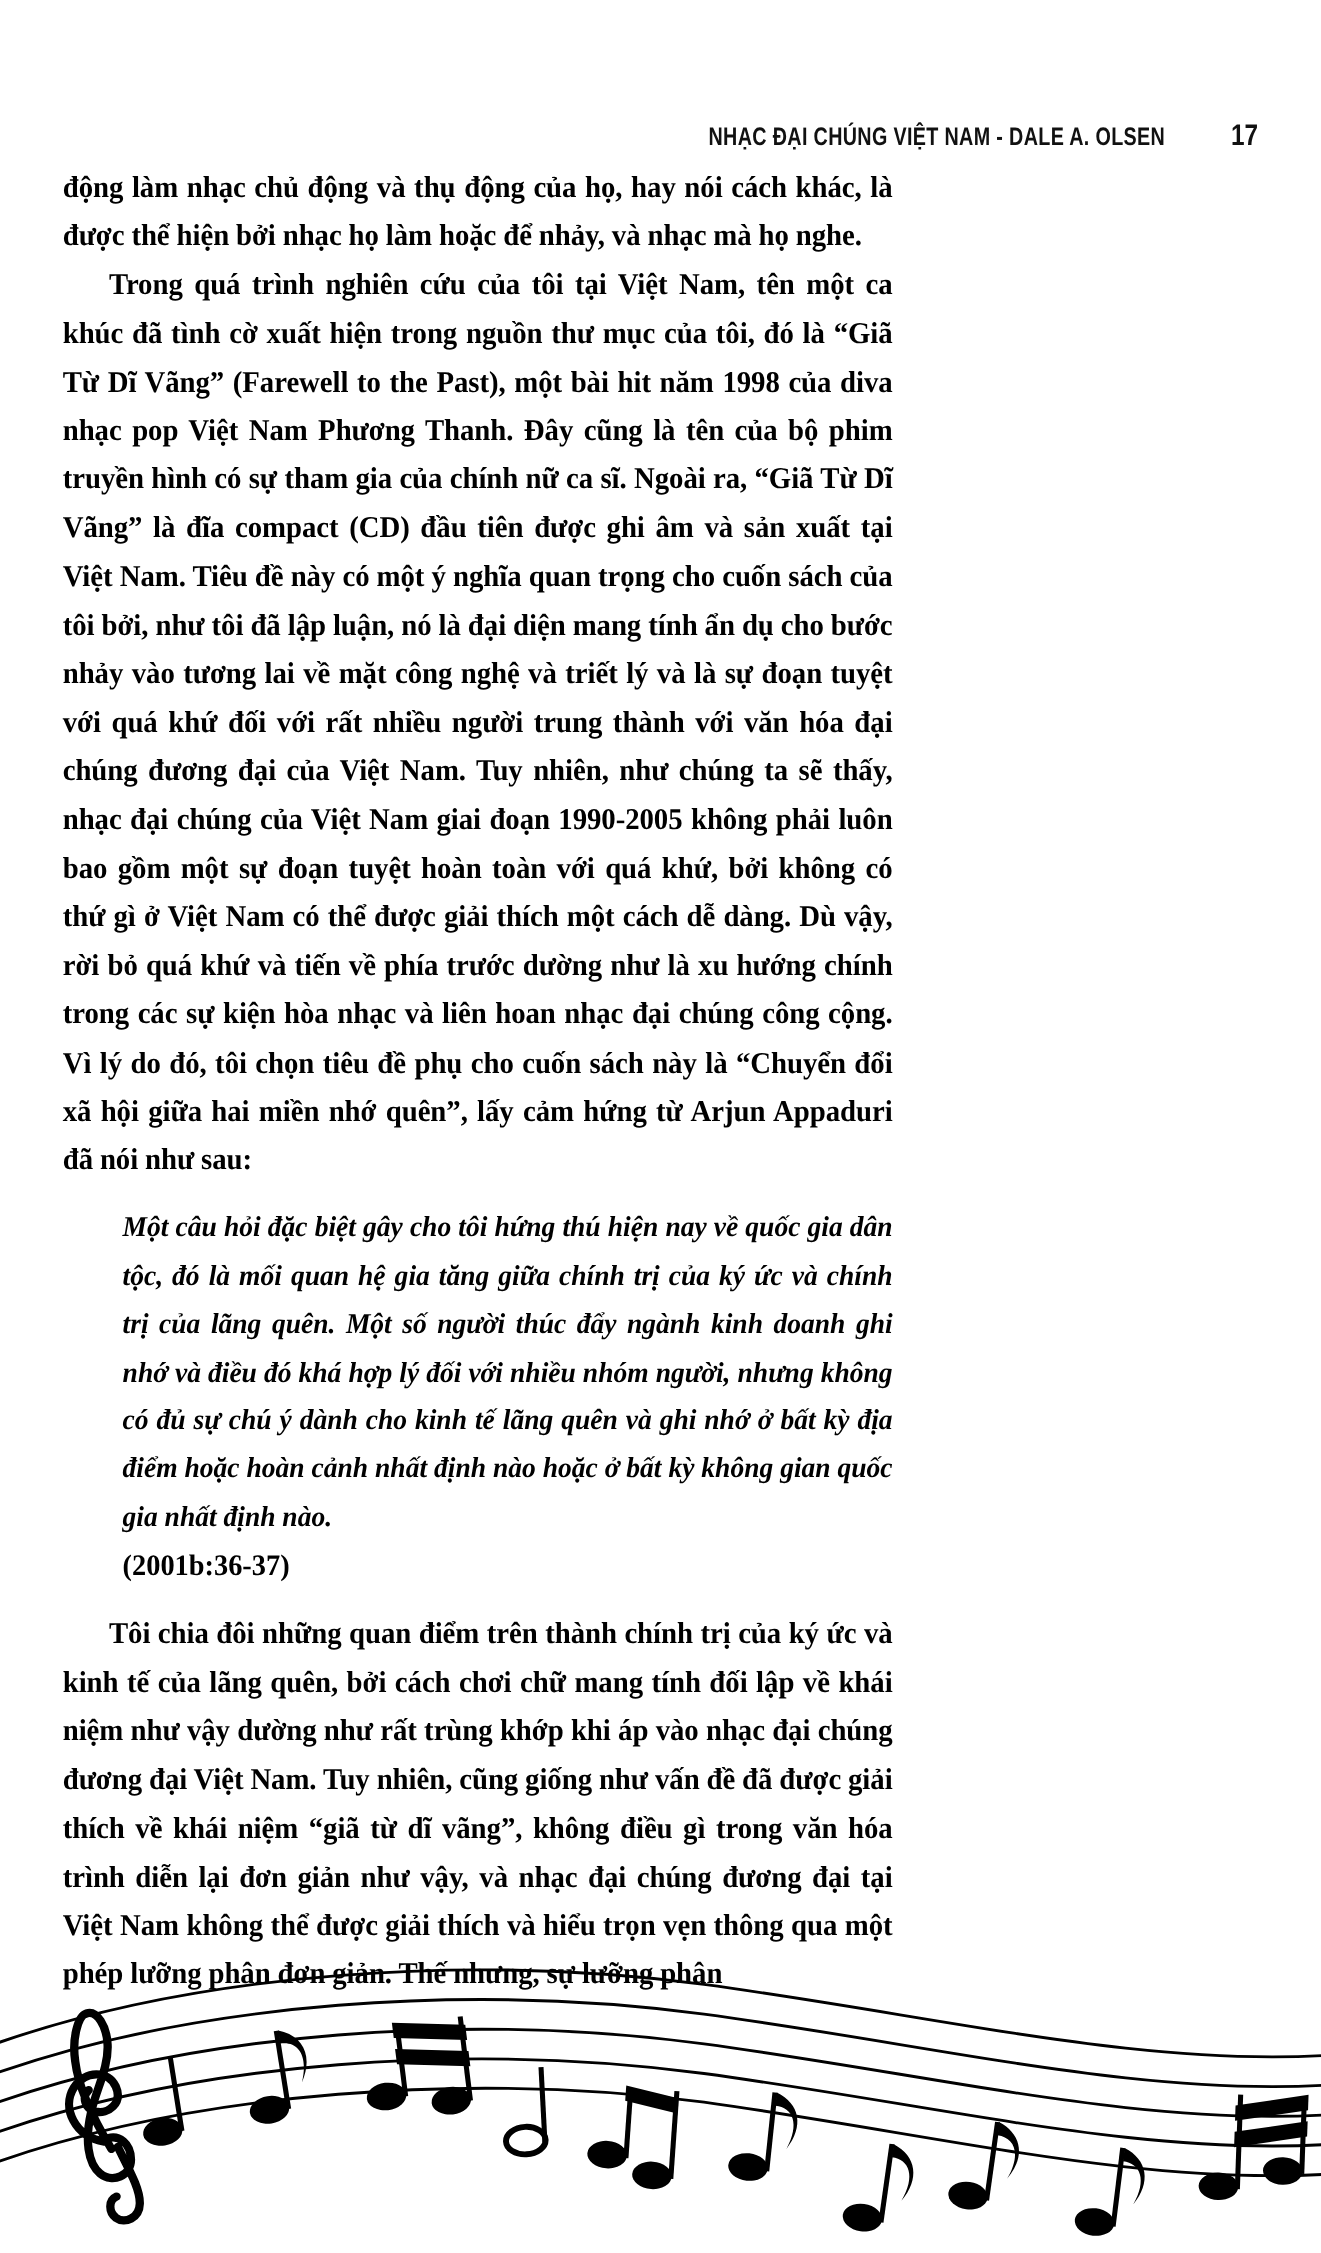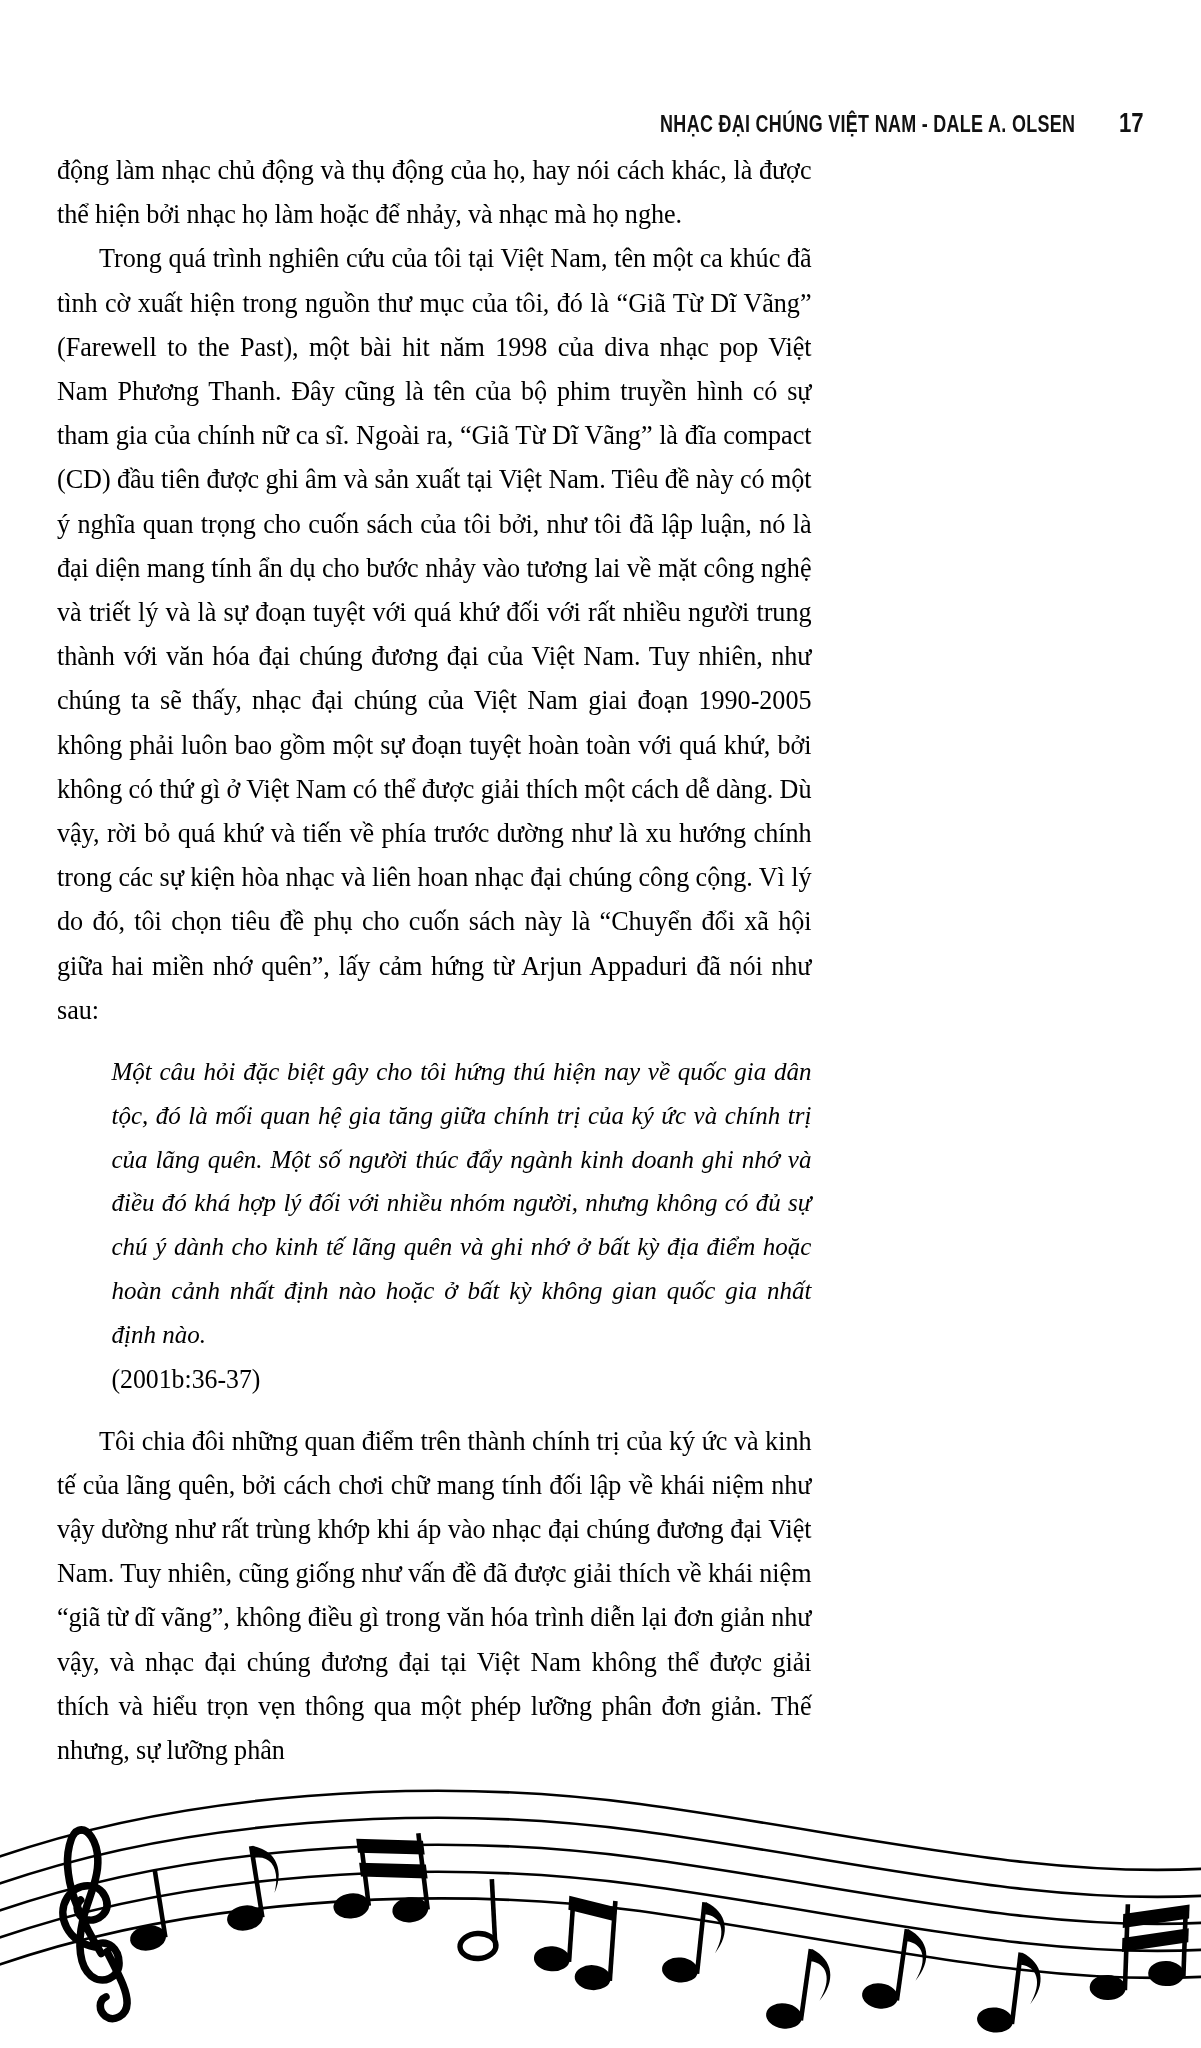--- a/index.html
+++ b/index.html
@@ -28,20 +28,21 @@
     position: absolute;
     top: 108px;
     left: 0;
     width: 1201px;
     height: 40px;
     display: flex;
     align-items: baseline;
     justify-content: flex-end;
     padding-right: 52px;
     box-sizing: border-box;
+    gap: 16px;
   }
   .running-head .rh-title {
     font-family: "Liberation Sans", sans-serif;
     font-weight: 700;
     font-size: 23px;
     letter-spacing: 0.4px;
     transform: scaleX(0.78);
     transform-origin: right center;
     white-space: nowrap;
     color: #111;
@@ -55,20 +56,21 @@
     margin-left: 44px;
     color: #111;
   }
 
   
   .textblock {
     position: absolute;
     left: 57px;
     top: 148px;
     width: 790px;
+    font-weight: bold;
   }
 
   p.para {
     margin: 0;
     font-size: 27.4px;
     line-height: 44.2px;
     text-align: justify;
     text-align-last: left;
     transform: scaleX(0.955);
     transform-origin: left top;

